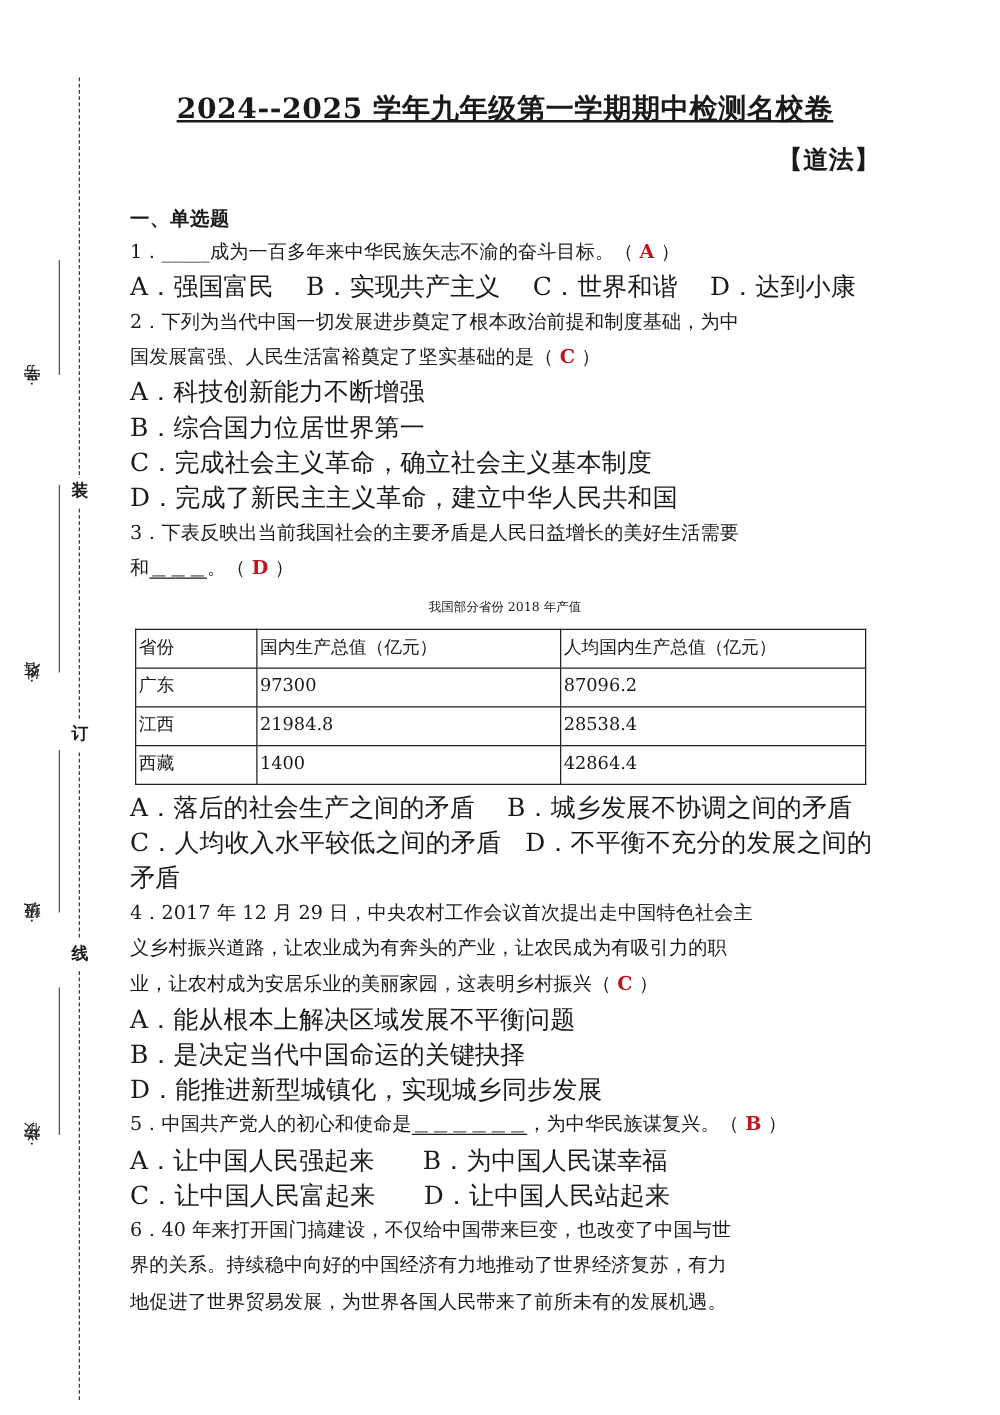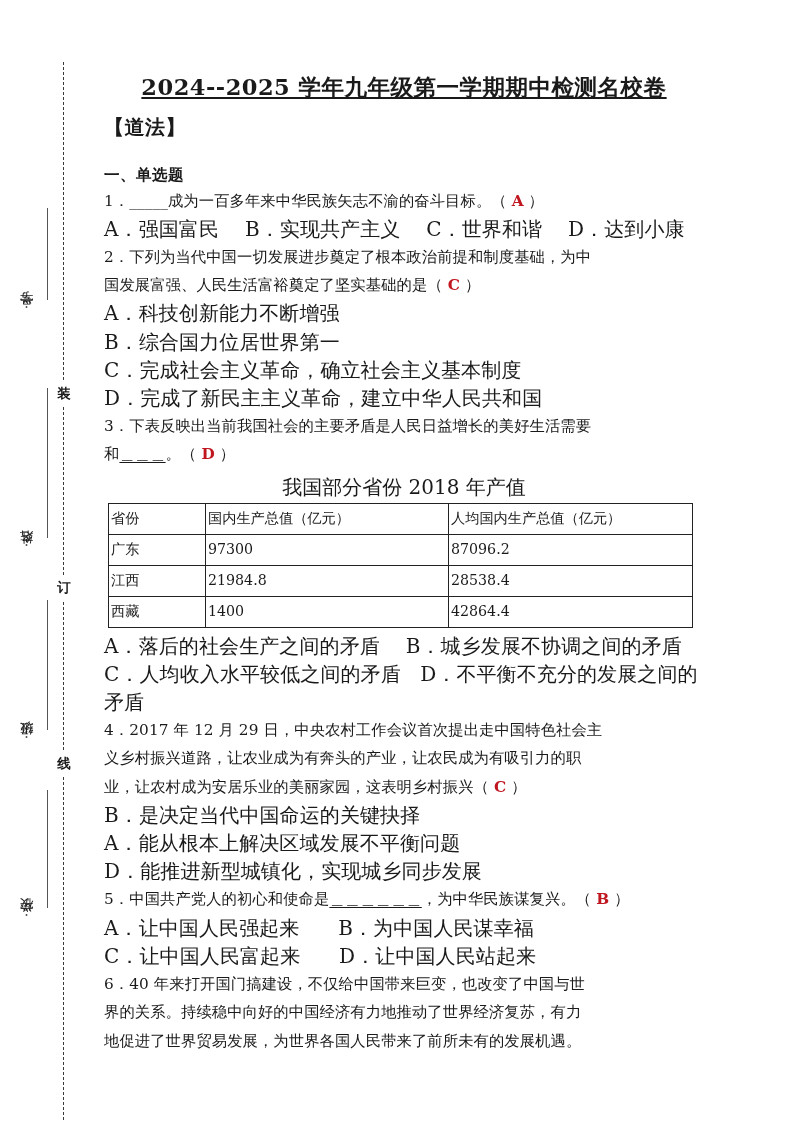--- a/index.html
+++ b/index.html
@@ -88,21 +88,21 @@
     font-size: 22.5px;
     font-weight: bold;
     letter-spacing: 0.5px;
     font-family: "DejaVu Serif", "Liberation Serif", serif;
     line-height: 1.35;
     text-decoration: underline;
   }
   .doc-subtitle {
     margin: 0;
     padding-top: 12px;
-    text-align: left;
+    text-align: right;
     font-size: 20px;
     font-weight: bold;
     letter-spacing: 0.5px;
     line-height: 1.35;
   }
 
   .section-heading {
     margin: 0;
     padding-top: 22px;
     font-size: 15.5px;
@@ -131,21 +131,21 @@
     font-family: "DejaVu Serif", "Liberation Serif", serif;
   }
   .blank-ul {
     text-decoration: underline;
     text-underline-offset: 3px;
   }
 
   
   .table-caption {
     text-align: center;
-    font-size: 20px;
+    font-size: 10px;
     line-height: 28px;
     padding-top: 4px;
     padding-bottom: 2px;
     margin: 0;
   }
   table.gdp-table {
     border-collapse: collapse;
     width: 584px;
     margin: 0 0 0 4px;
     table-layout: fixed;
@@ -248,22 +248,22 @@
       <div class="spacer-sm"></div>
 
       <p class="opt-line"><span>A．落后的社会生产之间的矛盾</span>&nbsp;&nbsp;&nbsp;&nbsp;<span>B．城乡发展不协调之间的矛盾</span></p>
       <p class="opt-line"><span>C．人均收入水平较低之间的矛盾</span>&nbsp;&nbsp;&nbsp;<span>D．不平衡不充分的发展之间的矛盾</span></p>
     </div>
 
     <div>
       <p class="q-line">4．2017 年 12 月 29 日，中央农村工作会议首次提出走中国特色社会主</p>
       <p class="q-line">义乡村振兴道路，让农业成为有奔头的产业，让农民成为有吸引力的职</p>
       <p class="q-line"><span>业，让农村成为安居乐业的美丽家园，这表明乡村振兴（</span> <span class="ans">C</span> <span>）</span></p>
+      <p class="opt-line">A．能从根本上解决区域发展不平衡问题</p>
       <p class="opt-line">B．是决定当代中国命运的关键抉择</p>
-      <p class="opt-line">A．能从根本上解决区域发展不平衡问题</p>
       <p class="opt-line">D．能推进新型城镇化，实现城乡同步发展</p>
     </div>
 
     <div>
       <p class="q-line"><span>5．中国共产党人的初心和使命是</span><span class="blank-ul">＿＿＿＿＿＿</span><span>，为中华民族谋复兴。（</span> <span class="ans">B</span> <span>）</span></p>
       <p class="opt-line"><span>A．让中国人民强起来</span>&nbsp;&nbsp;&nbsp;&nbsp;&nbsp;&nbsp;<span>B．为中国人民谋幸福</span></p>
       <p class="opt-line"><span>C．让中国人民富起来</span>&nbsp;&nbsp;&nbsp;&nbsp;&nbsp;&nbsp;<span>D．让中国人民站起来</span></p>
     </div>
 
     <div>

